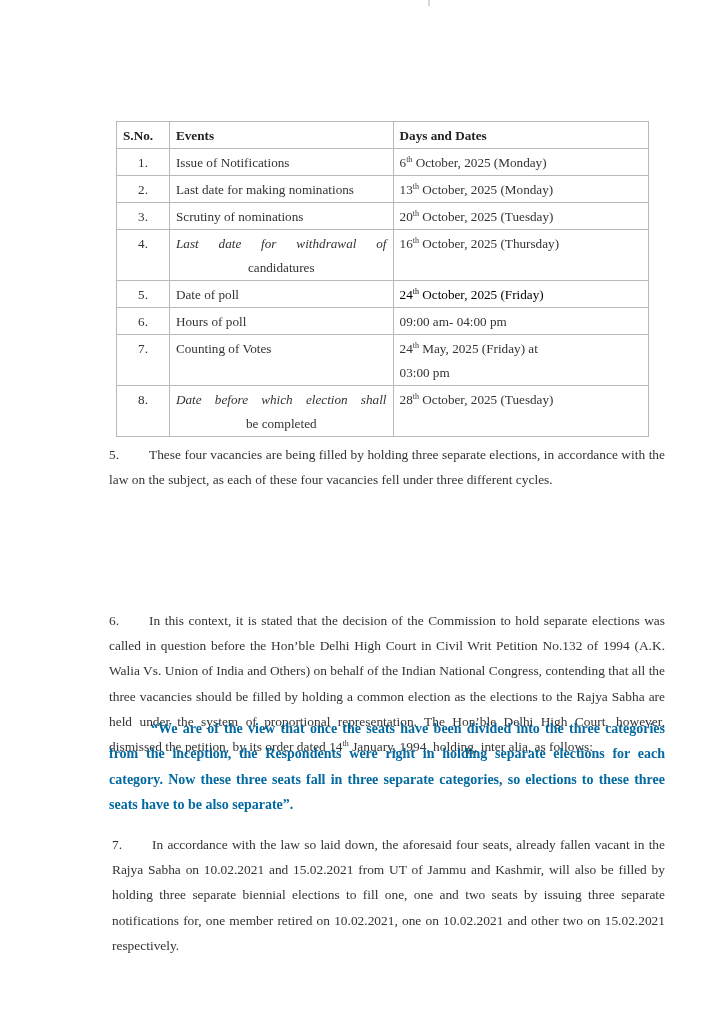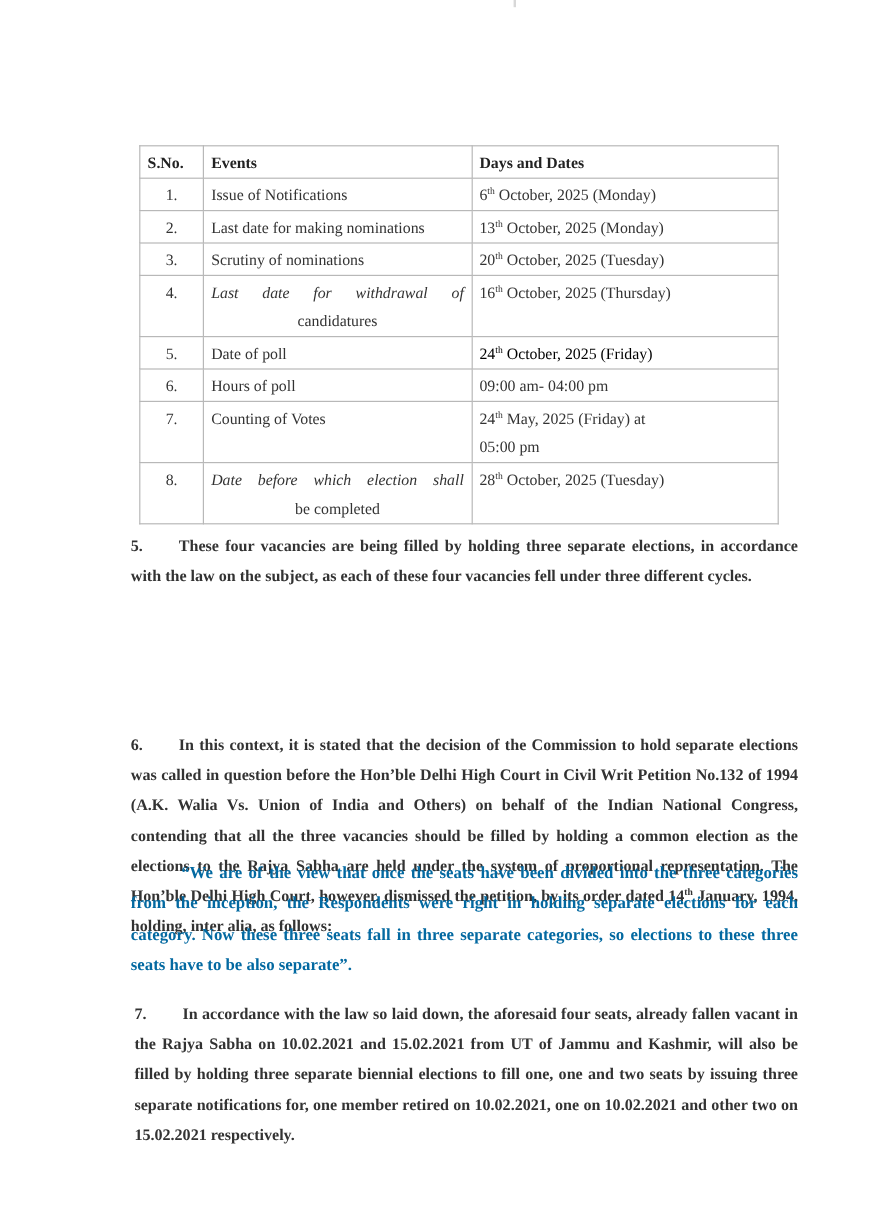--- a/index.html
+++ b/index.html
@@ -42,21 +42,20 @@
     .nojust { text-align: center; }
     td.bold { font-weight: bold; color: #000000; }
     sup { font-size: 8px; line-height: 0; vertical-align: 5px; }
     .para {
       position: absolute;
       left: 109px; width: 556px;
       font-size: 13.4px;
       line-height: 25.2px;
       text-align: justify;
       color: #333;
-      font-weight: bold;
     }
     .para .num { display: inline-block; width: 40px; }
     .quote {
       position: absolute;
       left: 109px; width: 556px;
       font-size: 14px;
       line-height: 25.4px;
       text-align: justify;
       font-weight: bold;
       color: #0369a1;
@@ -111,21 +110,21 @@
   <tr class="r1">
     <td class="sno">6.</td>
     <td>Hours of poll</td>
     <td>09:00 am- 04:00 pm</td>
   </tr>
   <tr class="r2">
     <td class="sno">7.</td>
     <td>Counting of Votes</td>
     <td>
           <div><span>24</span><sup>th</sup><span> May, 2025 (Friday) at</span></div>
-          <div>05:00 pm</div>
+          <div>03:00 pm</div>
         </td>
   </tr>
   <tr class="r2">
     <td class="sno">8.</td>
     <td>
           <div class="just">Date before which election shall</div>
           <div class="nojust">be completed</div>
         </td>
     <td><span>28</span><sup>th</sup><span> October, 2025 (Tuesday)</span></td>
   </tr>

